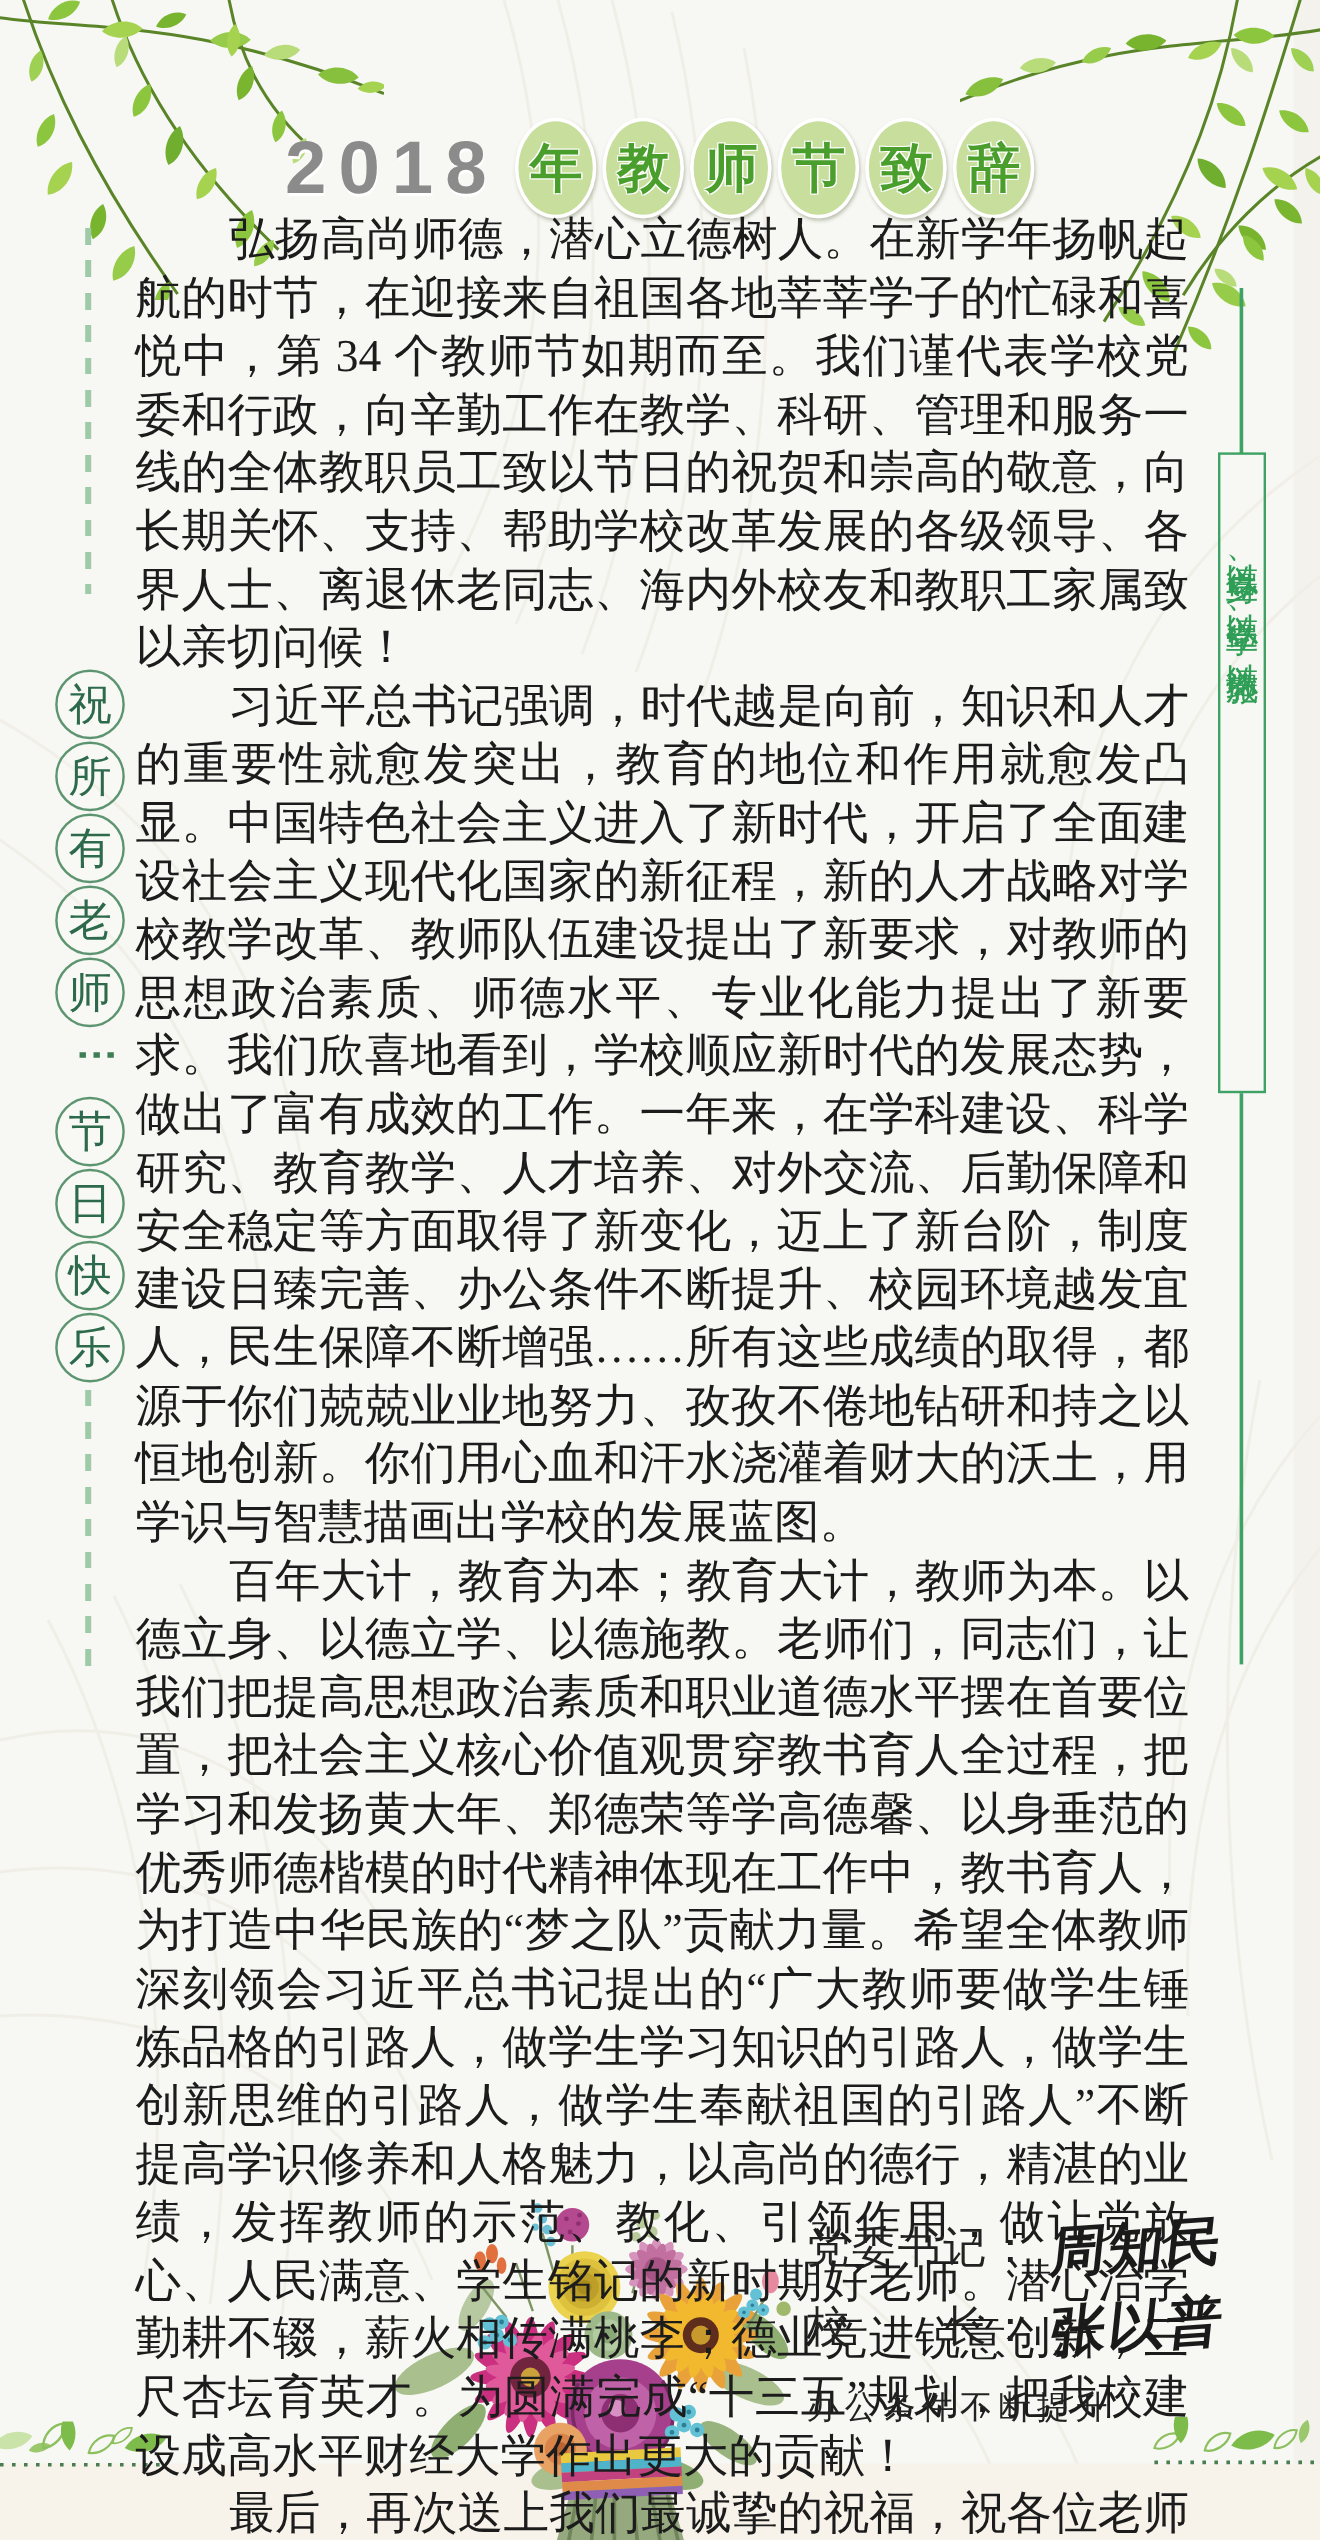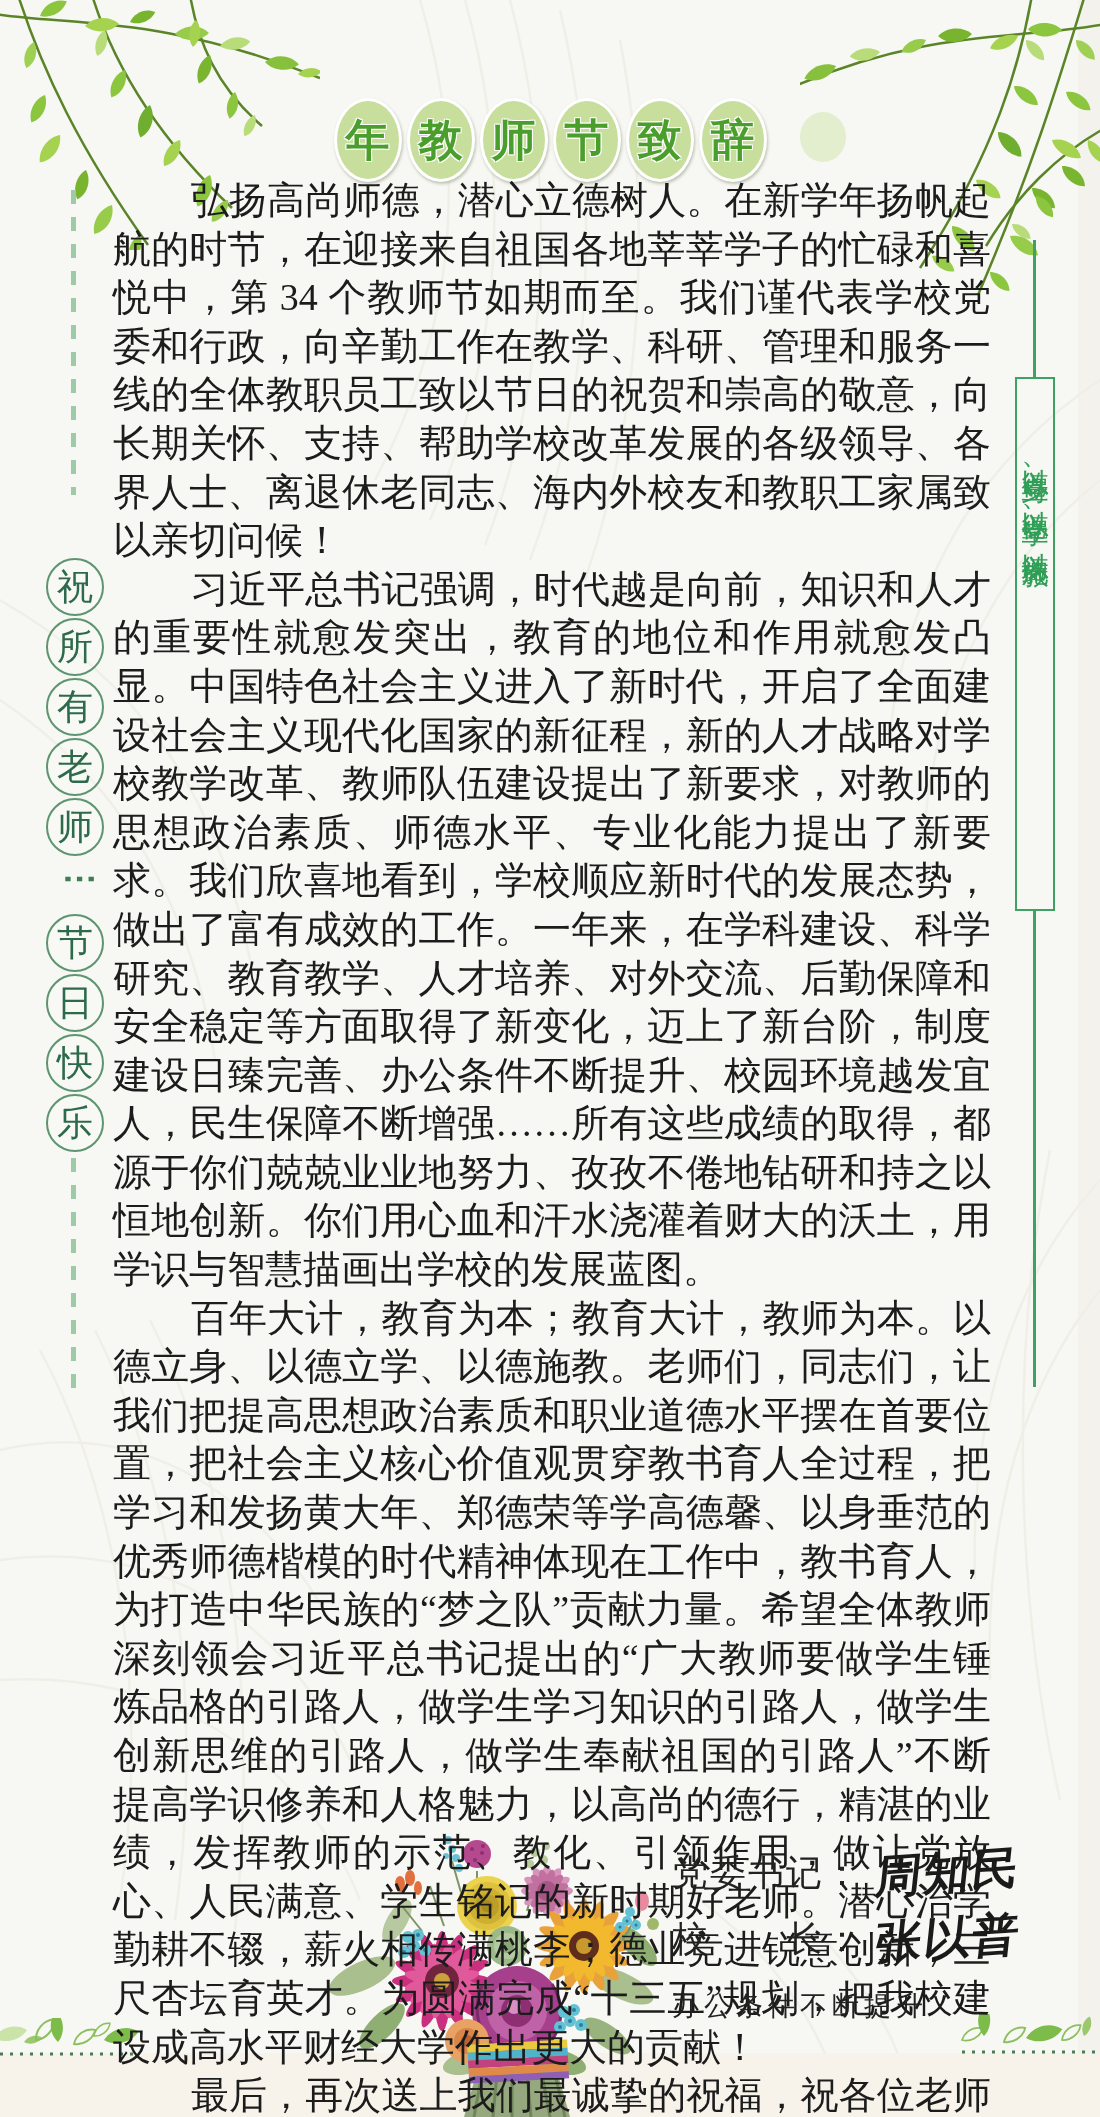--- a/index.html
+++ b/index.html
@@ -160,20 +160,21 @@
       <use href="#leaf" transform="translate(152,226) rotate(62)" fill="#8cc63f"></use>
       <use href="#leaf" transform="translate(132,256) rotate(48) scale(0.8)" fill="#96cc4a"></use>
       <use href="#leaf" transform="translate(288,140) rotate(70) scale(0.8)" fill="#a5d34f"></use>
       <use href="#leaf" transform="translate(262,166) rotate(55) scale(0.9)" fill="#7ab530"></use>
       <use href="#leaf" transform="translate(236,196) rotate(65) scale(0.8)" fill="#8cc63f"></use>
       <use href="#leaf" transform="translate(212,224) rotate(52) scale(0.7)" fill="#b9dc7a"></use>
     </g>
   </svg>
 
   <div class="title-row">
+    <span class="title-year">2018</span>
     <span class="title-badges">
       <span class="badge">年</span>
       <span class="badge">教</span>
       <span class="badge">师</span>
       <span class="badge">节</span>
       <span class="badge">致</span>
       <span class="badge">辞</span>
     </span>
   </div>
 

